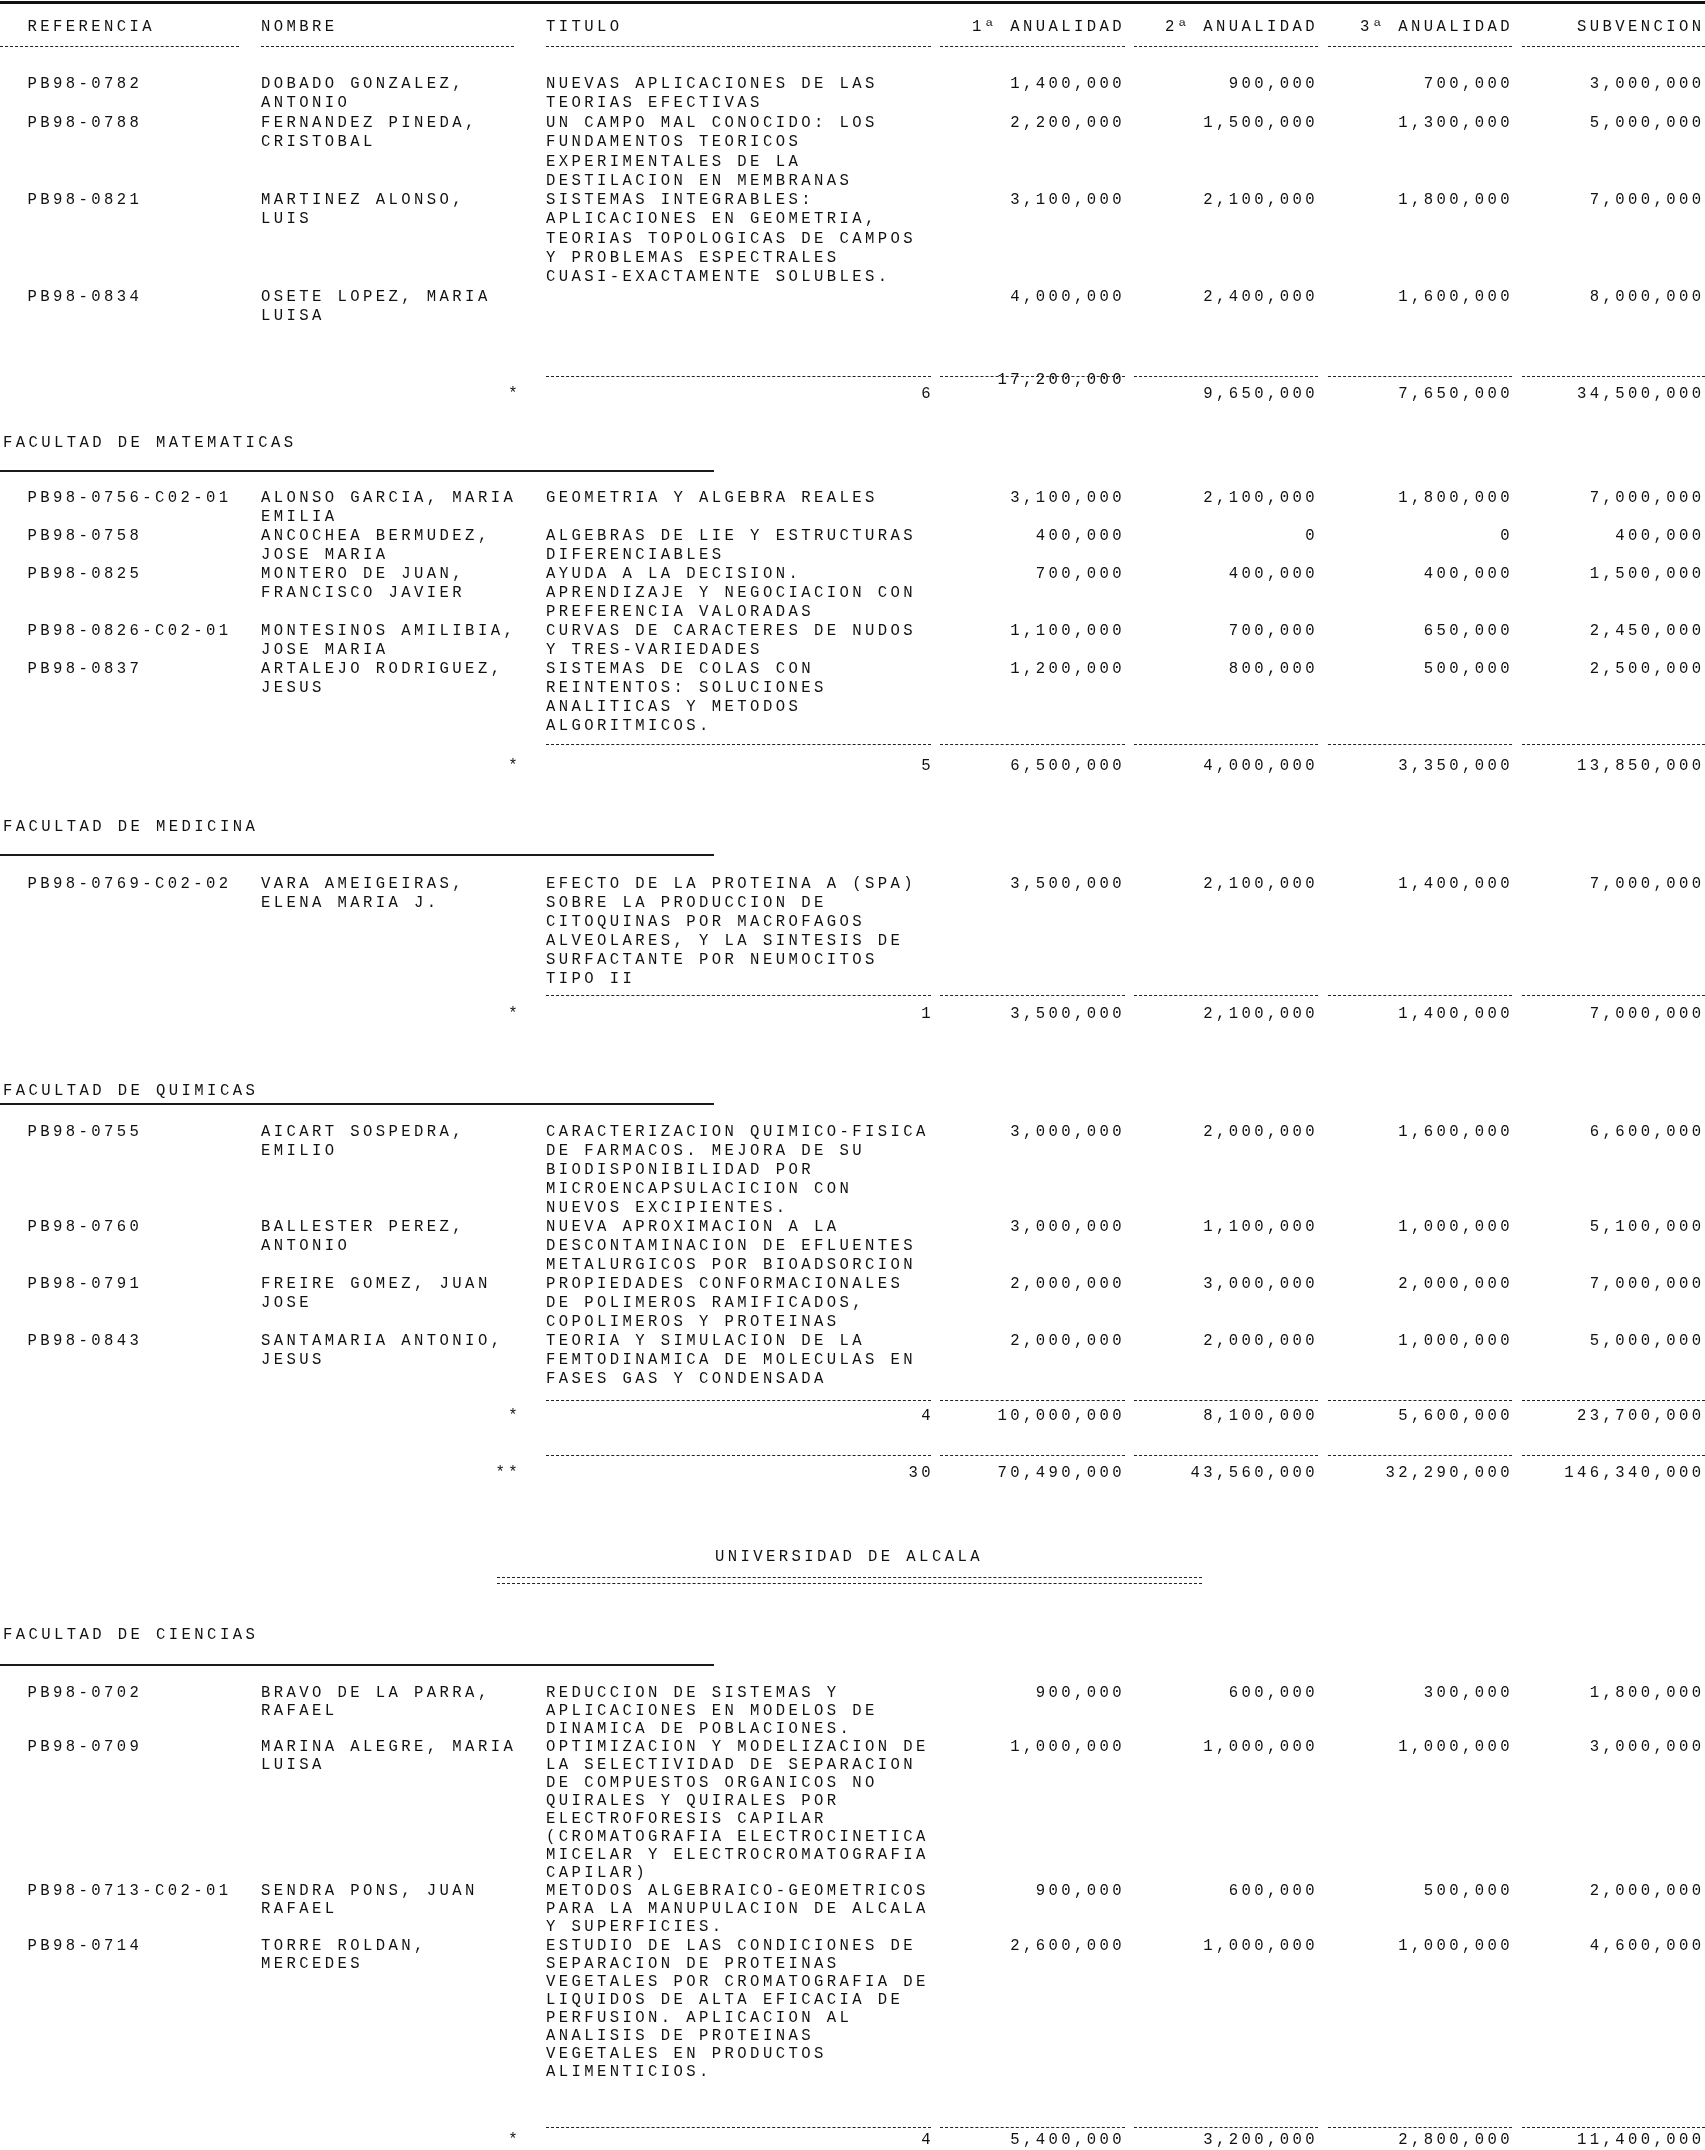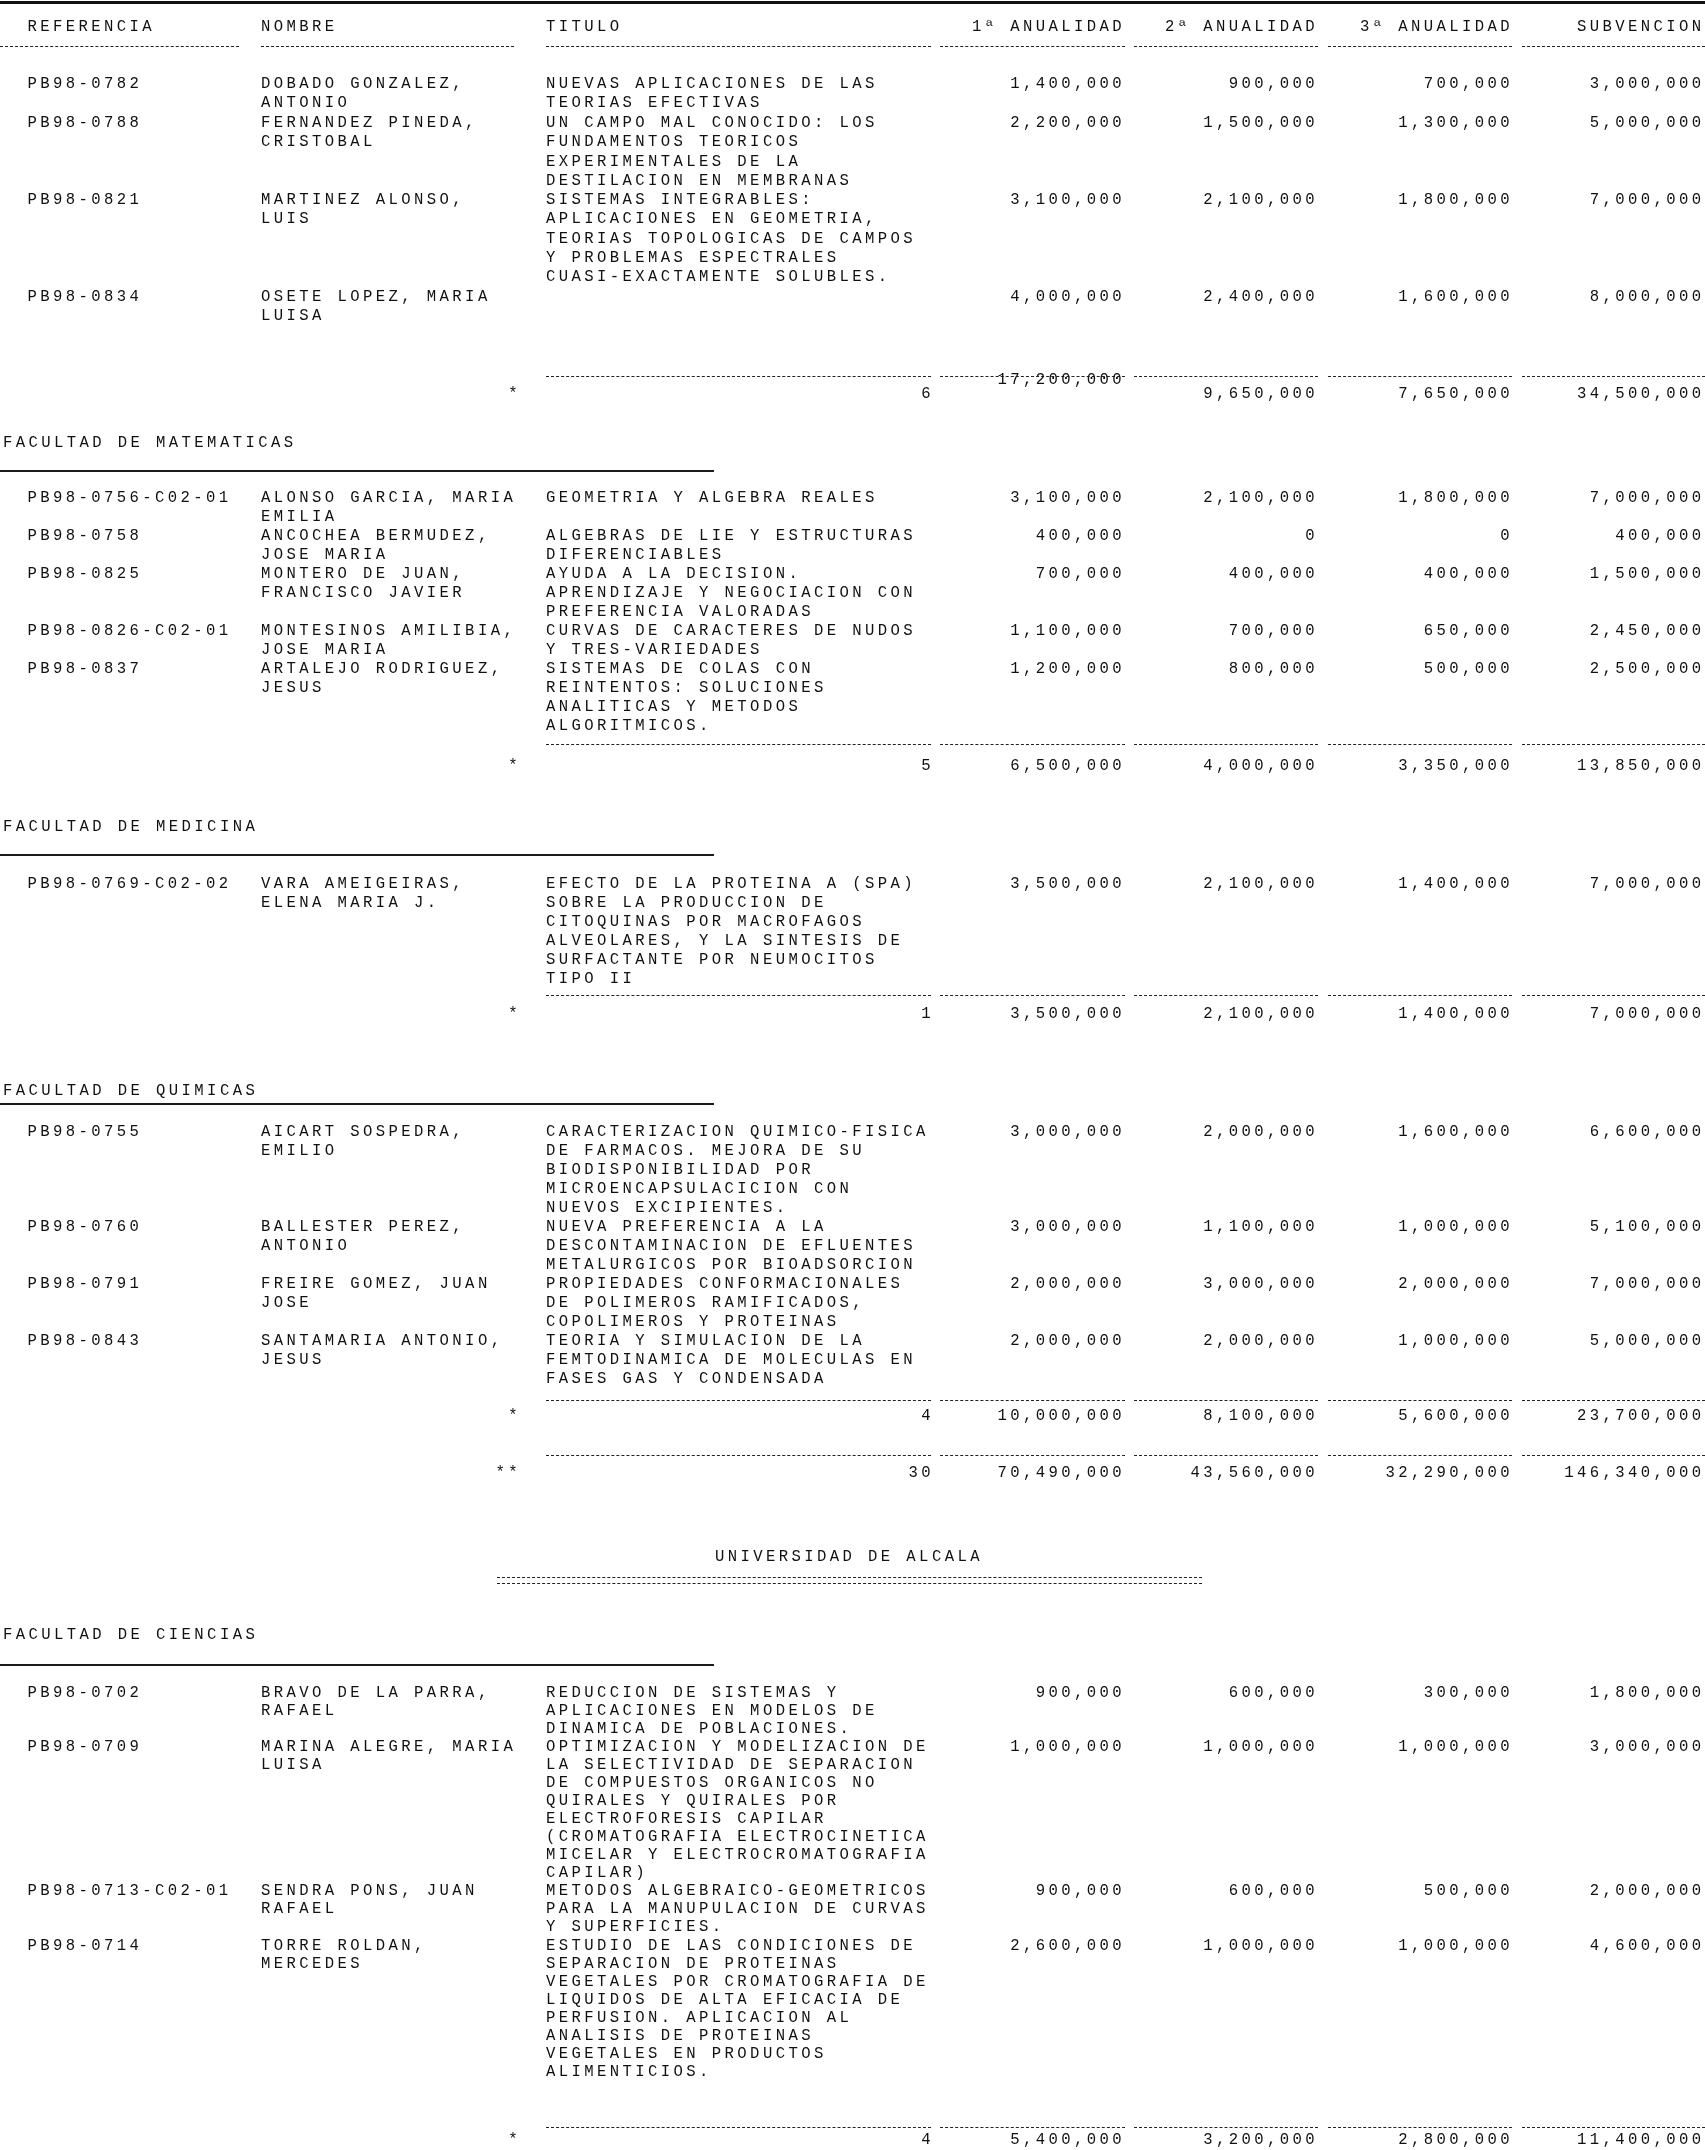--- a/index.html
+++ b/index.html
@@ -192,21 +192,21 @@
         <div class="cell c-name"><span class="line">AICART SOSPEDRA,</span><span class="line">EMILIO</span></div>
         <div class="cell c-title"><span class="line">CARACTERIZACION QUIMICO-FISICA</span><span class="line">DE FARMACOS. MEJORA DE SU</span><span class="line">BIODISPONIBILIDAD POR</span><span class="line">MICROENCAPSULACICION CON</span><span class="line">NUEVOS EXCIPIENTES.</span></div>
         <span class="cell r" style="right:581px;line-height:19px">3,000,000</span>
         <span class="cell r" style="right:388px;line-height:19px">2,000,000</span>
         <span class="cell r" style="right:193px;line-height:19px">1,600,000</span>
         <span class="cell r" style="right:1.5px;line-height:19px">6,600,000</span>
       </div>
       <div class="block" style="top:1218px;height:57px;--lh:19px">
         <span class="cell c-ref" style="line-height:19px">PB98-0760</span>
         <div class="cell c-name"><span class="line">BALLESTER PEREZ,</span><span class="line">ANTONIO</span></div>
-        <div class="cell c-title"><span class="line">NUEVA PREFERENCIA A LA</span><span class="line">DESCONTAMINACION DE EFLUENTES</span><span class="line">METALURGICOS POR BIOADSORCION</span></div>
+        <div class="cell c-title"><span class="line">NUEVA APROXIMACION A LA</span><span class="line">DESCONTAMINACION DE EFLUENTES</span><span class="line">METALURGICOS POR BIOADSORCION</span></div>
         <span class="cell r" style="right:581px;line-height:19px">3,000,000</span>
         <span class="cell r" style="right:388px;line-height:19px">1,100,000</span>
         <span class="cell r" style="right:193px;line-height:19px">1,000,000</span>
         <span class="cell r" style="right:1.5px;line-height:19px">5,100,000</span>
       </div>
       <div class="block" style="top:1275px;height:57px;--lh:19px">
         <span class="cell c-ref" style="line-height:19px">PB98-0791</span>
         <div class="cell c-name"><span class="line">FREIRE GOMEZ, JUAN</span><span class="line">JOSE</span></div>
         <div class="cell c-title"><span class="line">PROPIEDADES CONFORMACIONALES</span><span class="line">DE POLIMEROS RAMIFICADOS,</span><span class="line">COPOLIMEROS Y PROTEINAS</span></div>
         <span class="cell r" style="right:581px;line-height:19px">2,000,000</span>
@@ -256,21 +256,21 @@
         <div class="cell c-name"><span class="line">MARINA ALEGRE, MARIA</span><span class="line">LUISA</span></div>
         <div class="cell c-title"><span class="line">OPTIMIZACION Y MODELIZACION DE</span><span class="line">LA SELECTIVIDAD DE SEPARACION</span><span class="line">DE COMPUESTOS ORGANICOS NO</span><span class="line">QUIRALES Y QUIRALES POR</span><span class="line">ELECTROFORESIS CAPILAR</span><span class="line">(CROMATOGRAFIA ELECTROCINETICA</span><span class="line">MICELAR Y ELECTROCROMATOGRAFIA</span><span class="line">CAPILAR)</span></div>
         <span class="cell r" style="right:581px;line-height:18px">1,000,000</span>
         <span class="cell r" style="right:388px;line-height:18px">1,000,000</span>
         <span class="cell r" style="right:193px;line-height:18px">1,000,000</span>
         <span class="cell r" style="right:1.5px;line-height:18px">3,000,000</span>
       </div>
       <div class="block" style="top:1882px;height:54px;--lh:18px">
         <span class="cell c-ref" style="line-height:18px">PB98-0713-C02-01</span>
         <div class="cell c-name"><span class="line">SENDRA PONS, JUAN</span><span class="line">RAFAEL</span></div>
-        <div class="cell c-title"><span class="line">METODOS ALGEBRAICO-GEOMETRICOS</span><span class="line">PARA LA MANUPULACION DE CURVAS</span><span class="line">Y SUPERFICIES.</span></div>
+        <div class="cell c-title"><span class="line">METODOS ALGEBRAICO-GEOMETRICOS</span><span class="line">PARA LA MANUPULACION DE ALCALA</span><span class="line">Y SUPERFICIES.</span></div>
         <span class="cell r" style="right:581px;line-height:18px">900,000</span>
         <span class="cell r" style="right:388px;line-height:18px">600,000</span>
         <span class="cell r" style="right:193px;line-height:18px">500,000</span>
         <span class="cell r" style="right:1.5px;line-height:18px">2,000,000</span>
       </div>
       <div class="block" style="top:1937px;height:145px;--lh:18px">
         <span class="cell c-ref" style="line-height:18px">PB98-0714</span>
         <div class="cell c-name"><span class="line">TORRE ROLDAN,</span><span class="line">MERCEDES</span></div>
         <div class="cell c-title"><span class="line">ESTUDIO DE LAS CONDICIONES DE</span><span class="line">SEPARACION DE PROTEINAS</span><span class="line">VEGETALES POR CROMATOGRAFIA DE</span><span class="line">LIQUIDOS DE ALTA EFICACIA DE</span><span class="line">PERFUSION. APLICACION AL</span><span class="line">ANALISIS DE PROTEINAS</span><span class="line">VEGETALES EN PRODUCTOS</span><span class="line">ALIMENTICIOS.</span></div>
         <span class="cell r" style="right:581px;line-height:18px">2,600,000</span>

